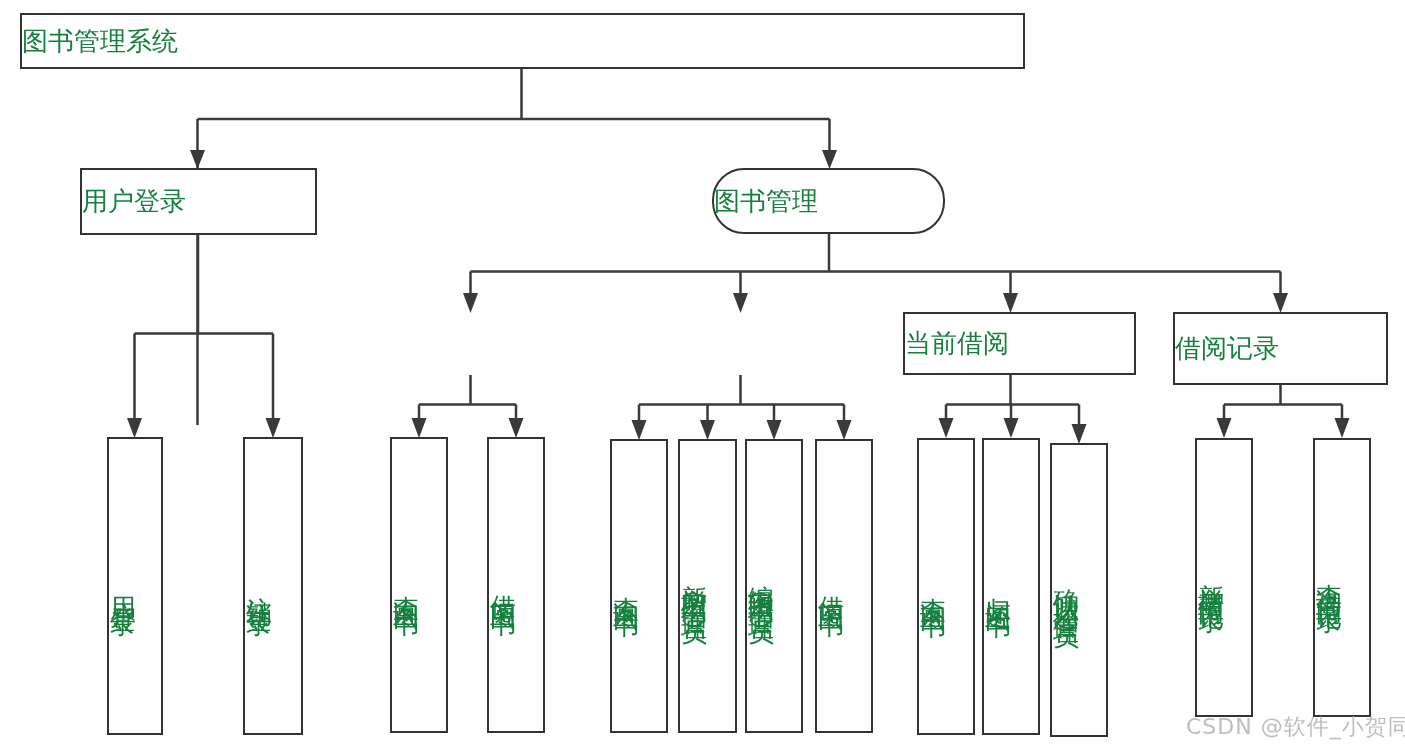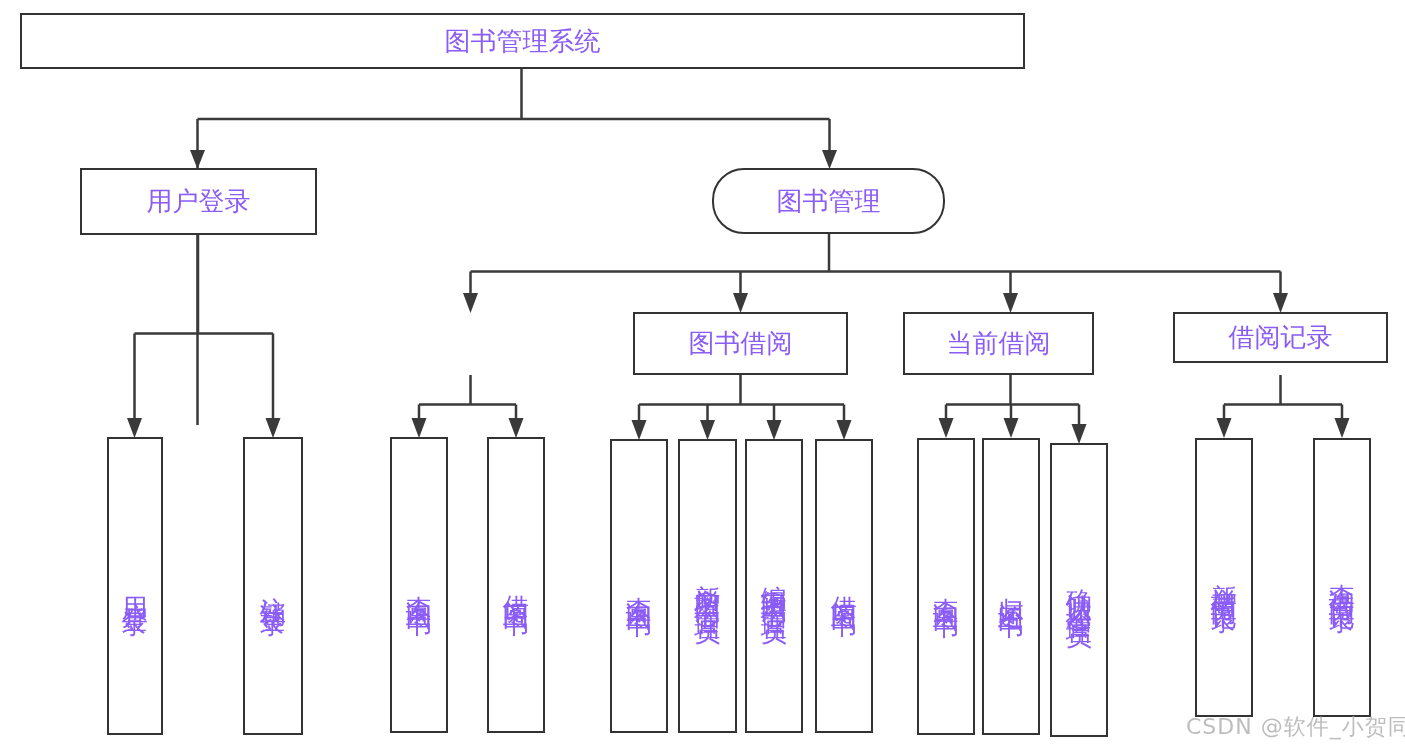--- a/index.html
+++ b/index.html
@@ -5,21 +5,21 @@
   html,body{margin:0;padding:0;background:#ffffff;}
   .stage{
     position:relative;width:1405px;height:747px;background:#ffffff;overflow:hidden;
     font-family:"DejaVu Sans","Liberation Sans",sans-serif;
   }
   .wires{position:absolute;left:0;top:0;width:1405px;height:747px;}
   .wire{fill:none;stroke:#3a3a3a;stroke-width:2.5;}
   .arrow{fill:#3a3a3a;stroke:none;}
   .box{
     position:absolute;background:#ffffff;border:2.5px solid #333333;box-sizing:border-box;
-    display:flex;align-items:center;justify-content:center;color:#8b5cf6;
+    display:flex;align-items:center;justify-content:flex-start;color:#15803d;
   }
   .h{font-size:26px;white-space:nowrap;}
   .v span{
     writing-mode:vertical-rl;text-orientation:mixed;
     font-size:26px;letter-spacing:5px;line-height:1.1;
   }
   .watermark{
     position:absolute;left:1186px;top:712px;z-index:5;
     font-size:22px;color:#adadad;opacity:0.8;white-space:nowrap;letter-spacing:1px;
   }
@@ -69,27 +69,24 @@
     <span>图书管理系统</span>
   </div>
 
   <div class="box h" style="left:80px;top:168px;width:237px;height:67px;">
     <span>用户登录</span>
   </div>
   <div class="box h" style="left:712px;top:168px;width:233px;height:66px;border-radius:32px;">
     <span>图书管理</span>
   </div>
 
-  <div class="box h" style="left:633px;top:312px;width:215px;height:63px;">
-    <span>图书借阅</span>
-  </div>
-  <div class="box h" style="left:903px;top:312px;width:191px;height:63px;">
+  <div class="box h" style="left:903px;top:312px;width:233px;height:63px;">
     <span>当前借阅</span>
   </div>
-  <div class="box h" style="left:1173px;top:312px;width:215px;height:51px;">
+  <div class="box h" style="left:1173px;top:312px;width:215px;height:73px;">
     <span>借阅记录</span>
   </div>
 
   <div class="box v" style="left:107px;top:437px;width:56px;height:298px;">
     <span>用户登录</span>
   </div>
   <div class="box v" style="left:243px;top:437px;width:60px;height:298px;">
     <span>注销登录</span>
   </div>
 

